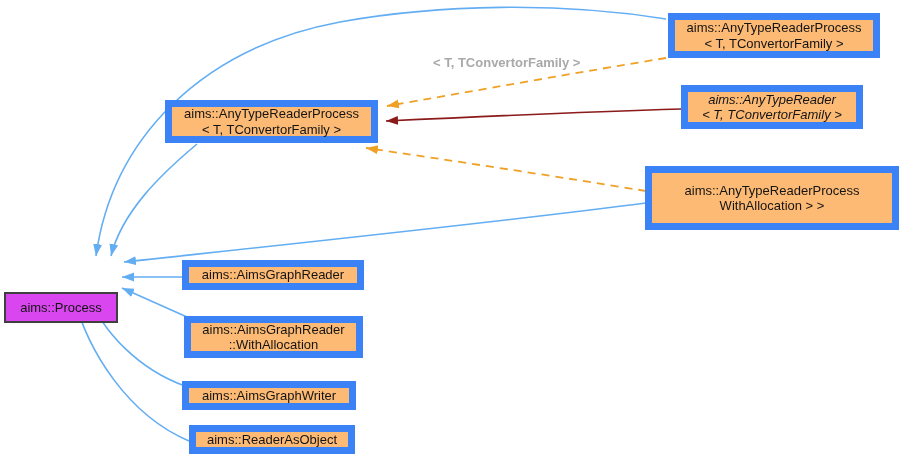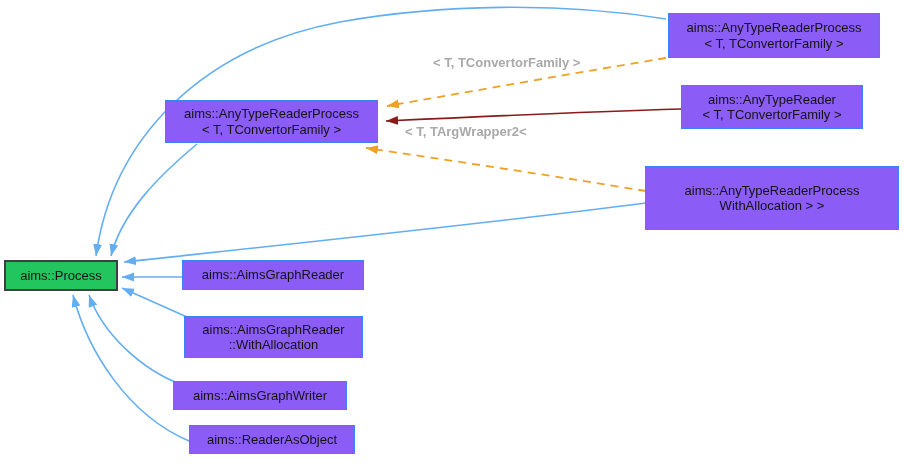--- a/index.html
+++ b/index.html
@@ -1,23 +1,23 @@
 <!DOCTYPE html>
 <html><head>
 <meta charset="utf-8">
 <style>
   html,body{margin:0;padding:0;background:#ffffff;}
   #canvas{position:relative;width:904px;height:468px;background:#ffffff;overflow:hidden;
           font-family:"Liberation Sans", sans-serif;}
   #edges{position:absolute;left:0;top:0;width:904px;height:468px;}
-  .node{position:absolute;background:#8b5cf6;border:1px solid #3b82f6;
+  .node{position:absolute;background:#fdba74;border:7px solid #3b82f6;
         display:flex;flex-direction:column;justify-content:center;align-items:center;
         font-size:13px;line-height:15.5px;color:#141414;text-align:center;
         box-sizing:border-box;white-space:nowrap;}
-  .node.highlight{background:#22c55e;border:2px solid #3f3f3f;}
+  .node.highlight{background:#d946ef;border:2px solid #3f3f3f;margin-top:32px;}
   .edge-label{position:absolute;font-size:13px;line-height:15px;font-weight:600;
         color:#a9a9a9;white-space:nowrap;}
   .node-line{pointer-events:none;}
 </style>
 </head>
 <body>
 
 <div id="canvas">
 
   <svg id="edges" width="904" height="468" viewBox="0 0 904 468" xmlns="http://www.w3.org/2000/svg">
@@ -46,57 +46,56 @@
     <path d="M 681 109 C 580 112, 470 117, 386 121" stroke="#8b1a1a" stroke-width="1.6" fill="none" marker-end="url(#arr-red)"></path>
 
     <g stroke="#efa126" stroke-width="1.8" stroke-dasharray="8 6" fill="none">
       <path d="M 666 58 C 580 72, 468 92, 387 106" marker-end="url(#arr-orange)"></path>
       <path d="M 646 191 C 560 177, 448 160, 366 148" marker-end="url(#arr-orange)"></path>
     </g>
   </svg>
 
   <div class="edge-label" style="left:433px;top:55px;">&lt; T, TConvertorFamily &gt;</div>
   <div class="edge-label" style="left:405px;top:124px;">
-    <div>&lt; T, TArgWrapper2&lt;</div>
   </div>
 
   <div class="node highlight" style="left:4px;top:260px;width:114px;height:31px;">
     <div class="node-line">aims::Process</div>
   </div>
 
   <div class="node" style="left:165px;top:100px;width:213px;height:43px;">
     <div class="node-line">aims::AnyTypeReaderProcess</div>
     <div class="node-line">&lt; T, TConvertorFamily &gt;</div>
   </div>
 
   <div class="node" style="left:668px;top:13px;width:212px;height:45px;">
     <div class="node-line">aims::AnyTypeReaderProcess</div>
     <div class="node-line">&lt; T, TConvertorFamily &gt;</div>
   </div>
 
-  <div class="node" style="left:681px;top:85px;width:182px;height:44px;">
+  <div class="node" style="left:681px;top:85px;width:182px;height:44px;font-style:italic;">
     <div class="node-line">aims::AnyTypeReader</div>
     <div class="node-line">&lt; T, TConvertorFamily &gt;</div>
   </div>
 
   <div class="node" style="left:645px;top:166px;width:254px;height:64px;">
     <div class="node-line">aims::AnyTypeReaderProcess</div>
     <div class="node-line">WithAllocation &gt; &gt;</div>
   </div>
 
   <div class="node" style="left:182px;top:260px;width:182px;height:30px;">
     <div class="node-line">aims::AimsGraphReader</div>
   </div>
 
   <div class="node" style="left:184px;top:316px;width:179px;height:42px;">
     <div class="node-line">aims::AimsGraphReader</div>
     <div class="node-line">::WithAllocation</div>
   </div>
 
-  <div class="node" style="left:173px;top:381px;width:174px;height:29px;">
+  <div class="node" style="left:182px;top:381px;width:174px;height:29px;">
     <div class="node-line">aims::AimsGraphWriter</div>
   </div>
 
   <div class="node" style="left:189px;top:425px;width:166px;height:29px;">
     <div class="node-line">aims::ReaderAsObject</div>
   </div>
 
 </div>
 
 </body></html>

